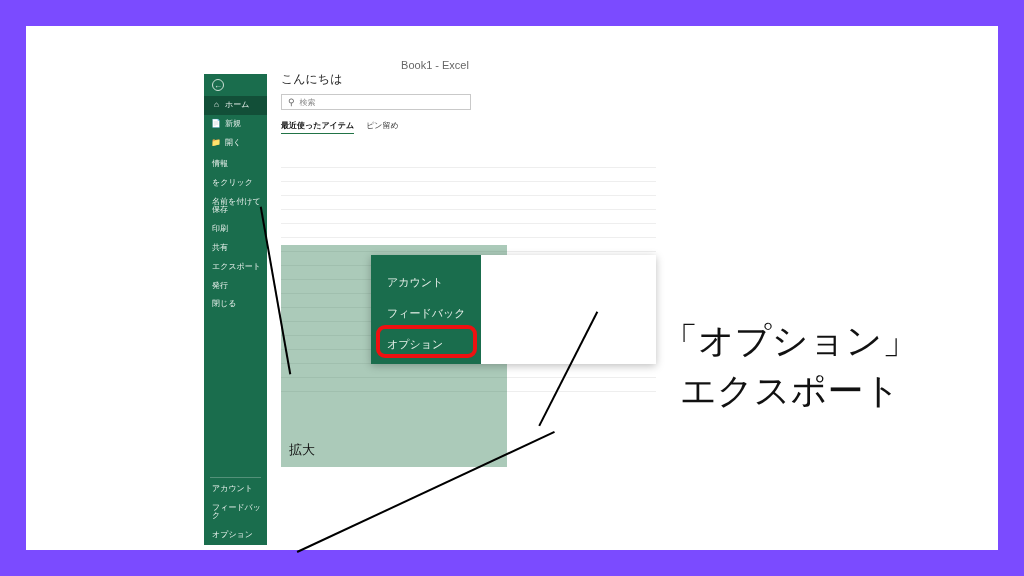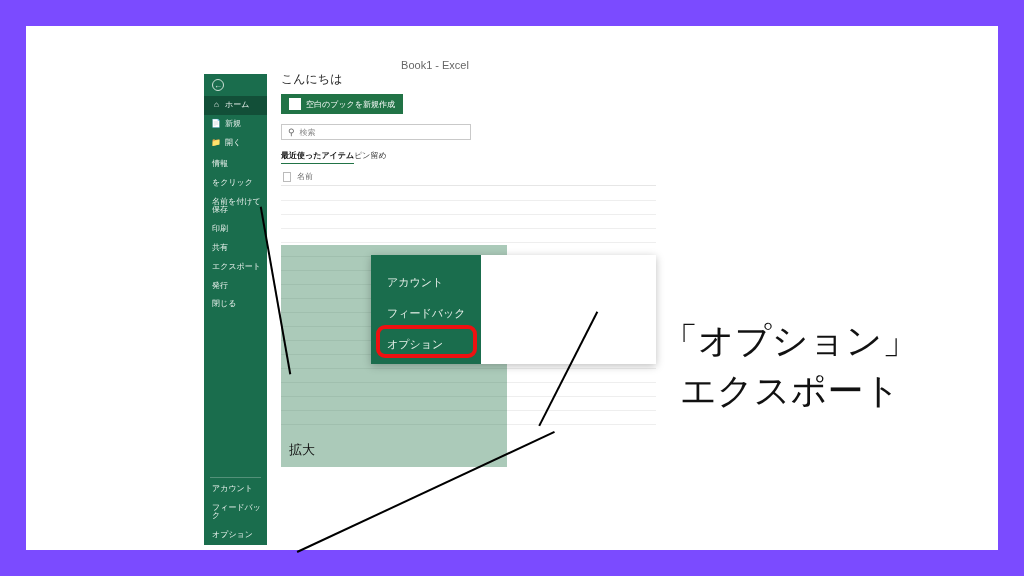--- a/index.html
+++ b/index.html
@@ -21,21 +21,21 @@
     .sb-spacer { flex: 1; }
     .sb-item.bottom { border-top: 0; }
     .sb-divider { height: 1px; background: rgba(255,255,255,0.25); margin: 2px 6px; }
 
     .content { position: absolute; left: 63px; top: 1px; width: 399px; height: calc(100% - 14px); padding: 10px 10px 0 14px; }
     .greeting { font-size: 12px; color: #222; margin-bottom: 6px; }
     .new-blank { display: inline-flex; align-items: center; gap: 5px; border: 2px solid #217346; background: #217346; color: #fff; font-size: 8px; padding: 2px 6px; margin-bottom: 10px; }
     .new-blank .thumb { width: 12px; height: 12px; background: #fff; display: inline-block; }
     .search { width: 190px; height: 16px; border: 1px solid #c9c9c9; display: flex; align-items: center; padding: 0 6px; font-size: 8px; color: #888; gap: 5px; margin-bottom: 10px; }
     .search .mag { font-size: 9px; color: #666; }
-    .tabs { display: flex; gap: 0; font-size: 8px; color: #444; margin-bottom: 4px; }
+    .tabs { display: flex; gap: 12px; font-size: 8px; color: #444; margin-bottom: 20px; }
     .tabs .tab.active { font-weight: bold; border-bottom: 1.5px solid #217346; padding-bottom: 2px; color: #111; }
     .list-header { font-size: 8px; color: #666; display: flex; align-items: center; gap: 6px; border-bottom: 1px solid #e6e6e6; padding: 3px 0 3px 2px; }
     .doc-icon { width: 8px; height: 10px; border: 1px solid #bbb; display: inline-block; }
     .rows { margin-top: 1px; }
     .row { height: 14px; border-bottom: 1px solid #eee; }
 
     
     .zoom-shade { position: absolute; left: 255px; top: 219px; width: 226px; height: 222px; background: rgba(33,115,70,0.38); }
     .zoom-label { position: absolute; left: 263px; top: 415px; font-size: 13px; font-weight: normal; color: #111; }
     .popup { position: absolute; left: 345px; top: 229px; width: 285px; height: 109px; background: #fff; box-shadow: 0 2px 8px rgba(0,0,0,.25); display: flex; }
@@ -114,35 +114,27 @@
       <div class="sb-item bottom">
           <span>フィードバック</span>
         </div>
       <div class="sb-item bottom">
           <span>オプション</span>
         </div>
     </div>
 
     <div class="content">
       <div class="greeting">こんにちは</div>
-      <div class="new-blank">
-        <span class="thumb"></span>
-        <span>空白のブックを新規作成</span>
-      </div>
       <div class="search">
         <span class="mag">⚲</span>
         <span>検索</span>
       </div>
       <div class="tabs">
         <span class="tab active">最近使ったアイテム</span>
         <span class="tab">ピン留め</span>
-      </div>
-      <div class="list-header">
-        <span class="doc-icon"></span>
-        <span>名前</span>
       </div>
       <div class="rows">
         <div class="row"></div>
         <div class="row"></div>
         <div class="row"></div>
         <div class="row"></div>
         <div class="row"></div>
         <div class="row"></div>
         <div class="row"></div>
         <div class="row"></div>

